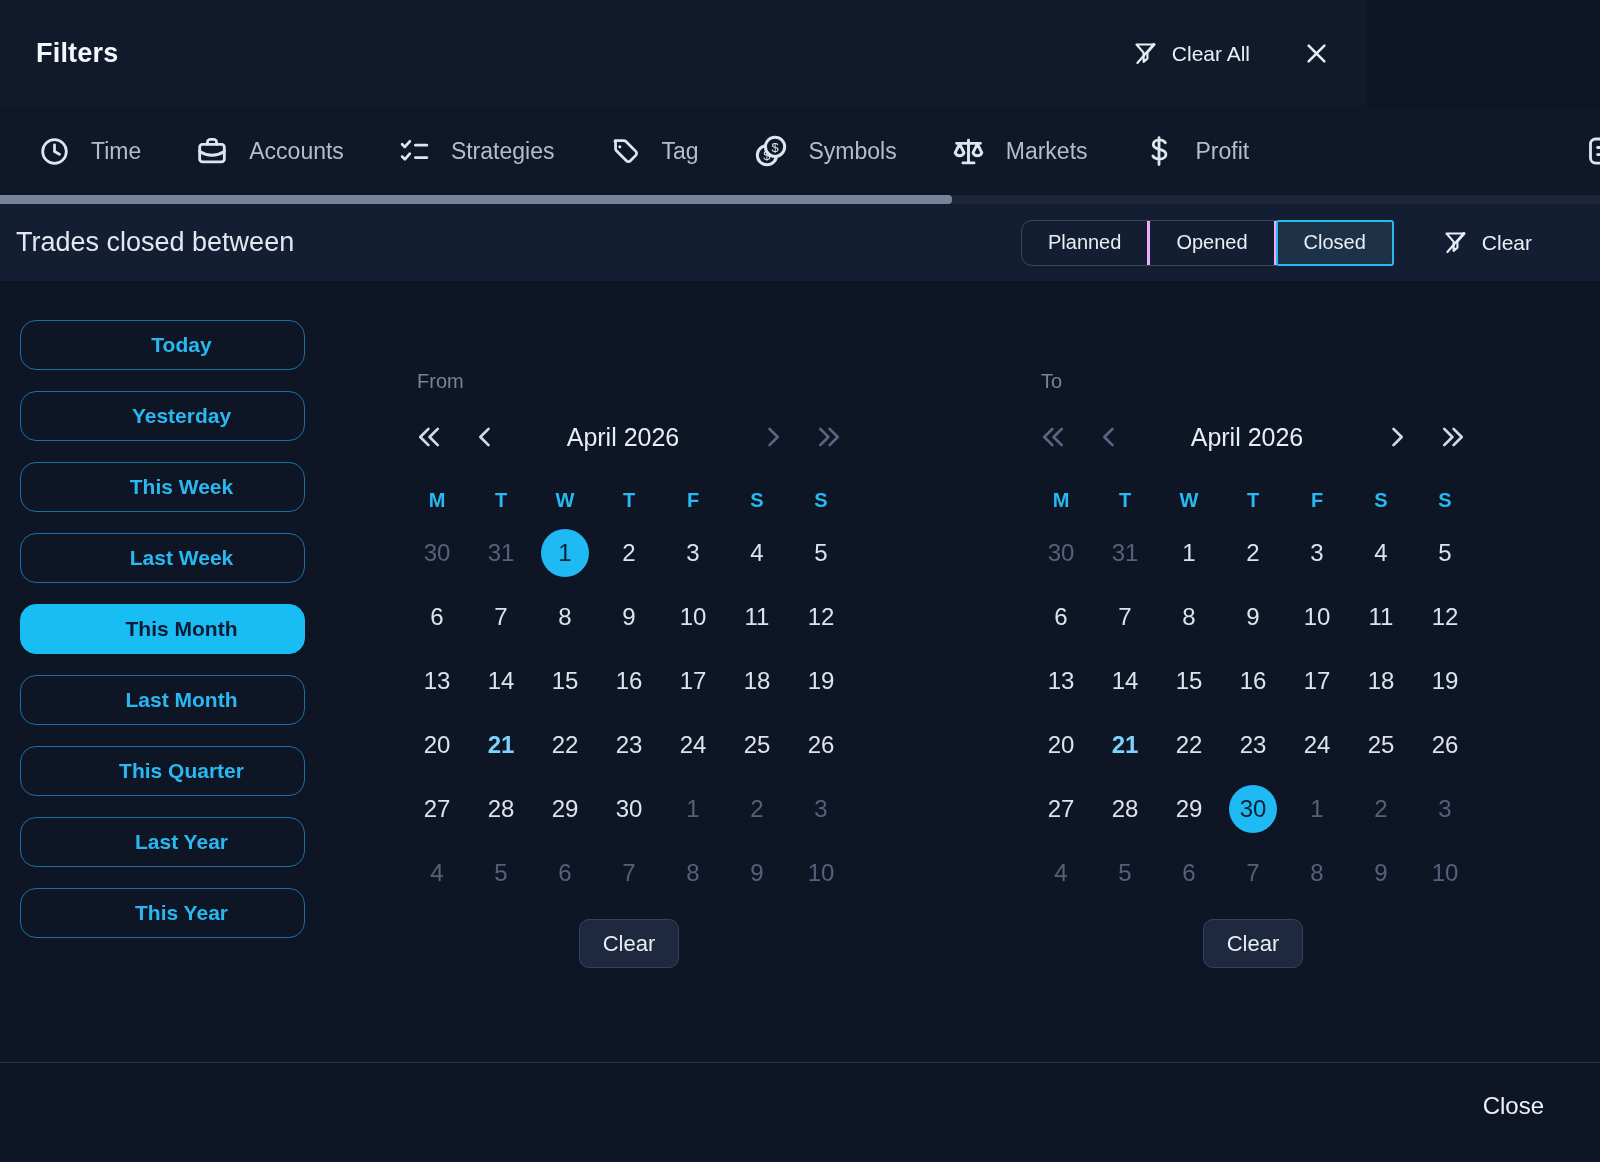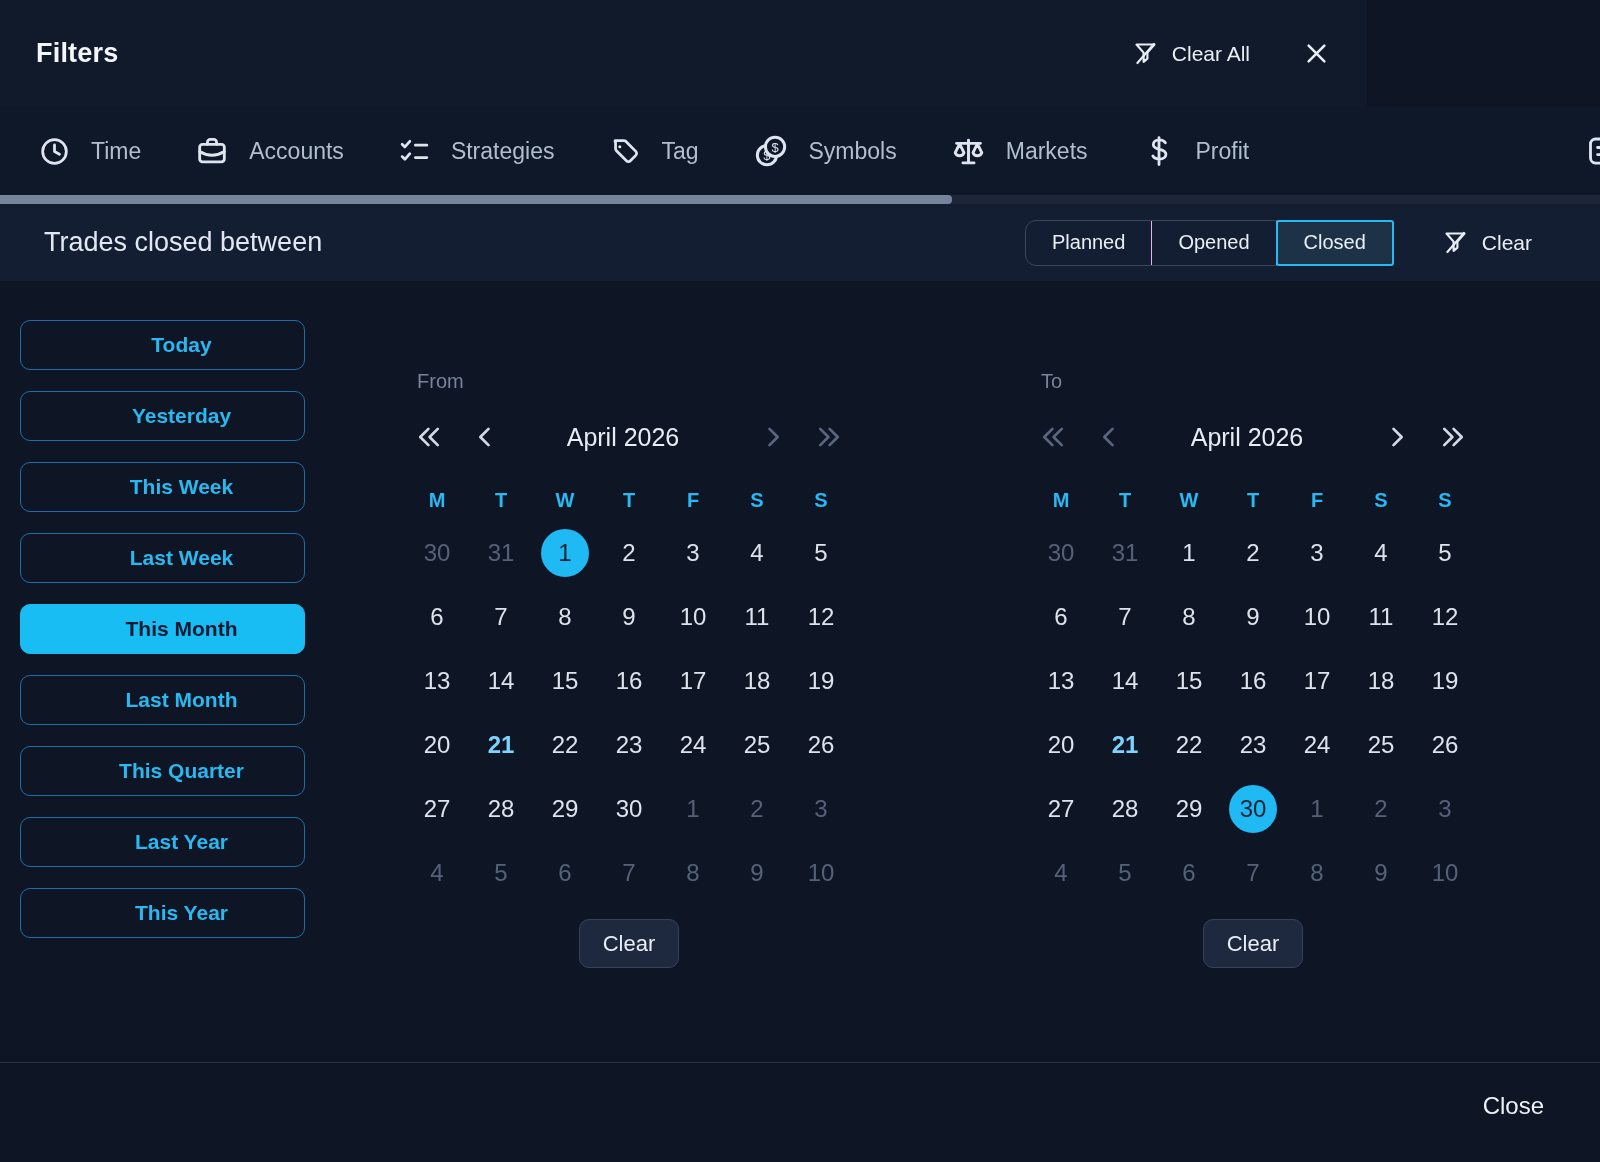--- a/index.html
+++ b/index.html
@@ -52,49 +52,49 @@
   }
   .scrollthumb{
     position:absolute;left:0;top:0;height:9px;width:952px;background:#77839a;border-radius:0 4px 4px 0;
   }
 
   
   .section{
     position:absolute;left:0;top:204px;width:1600px;height:77px;
     background:#141e32;
     display:flex;align-items:center;justify-content:space-between;
-    padding:0 68px 0 44px;box-sizing:border-box;text-align:right;
+    padding:0 68px 0 16px;box-sizing:border-box;text-align:right;
   }
   .section .s-title{font-size:27px;color:#e2e8f1;}
   .section-right{display:flex;align-items:center;gap:48px;}
   .seg-group{
     display:flex;align-items:stretch;height:46px;
     border:1px solid #3a465d;border-radius:11px;
     background:#141e32;box-sizing:border-box;
   }
   .seg{
     display:flex;align-items:center;justify-content:center;
     padding:0 26px;font-size:20px;color:#e9eef5;cursor:pointer;
-    border-right:1px solid #f0abfc;box-sizing:border-box;
+    border-right:3px solid #f0abfc;box-sizing:border-box;
   }
   .seg:first-child{border-radius:10px 0 0 10px;}
   .seg:last-child{border-right:none;border-radius:0 10px 10px 0;}
   .seg.selected{
     border:2px solid #29b9f2;border-radius:3px;background:#1d3147;
     margin:-1px;position:relative;z-index:2;
   }
   .mini-clear-row .label,
   .sec-clear{display:flex;align-items:center;gap:13px;color:#e9eef5;font-size:21px;cursor:pointer;}
 
   
   .content{position:absolute;left:0;top:281px;width:1600px;height:781px;background:#0e1626;}
 
   .sidebar{position:absolute;left:20px;top:39px;width:285px;display:flex;flex-direction:column;gap:21px;}
   .preset{
-    height:50px;border:1px solid #1d6ea6;border-radius:10px;
+    height:50px;border:1px solid #1d6ea6;border-radius:16px;
     background:transparent;color:#29b8f0;
     font-size:21px;font-weight:600;font-family:"Liberation Sans",sans-serif;
     display:flex;align-items:center;justify-content:center;cursor:pointer;box-sizing:border-box;padding-left:44px;
   }
   .preset.selected{background:#18bdf4;border-color:#18bdf4;color:#0c1b33;}
 
   .calendar{position:absolute;top:84px;width:448px;}
   .cal-from{left:405px;}
   .cal-to{left:1029px;}
   .cal-label{font-size:20px;color:#78839a;margin-left:12px;height:32px;line-height:32px;}

